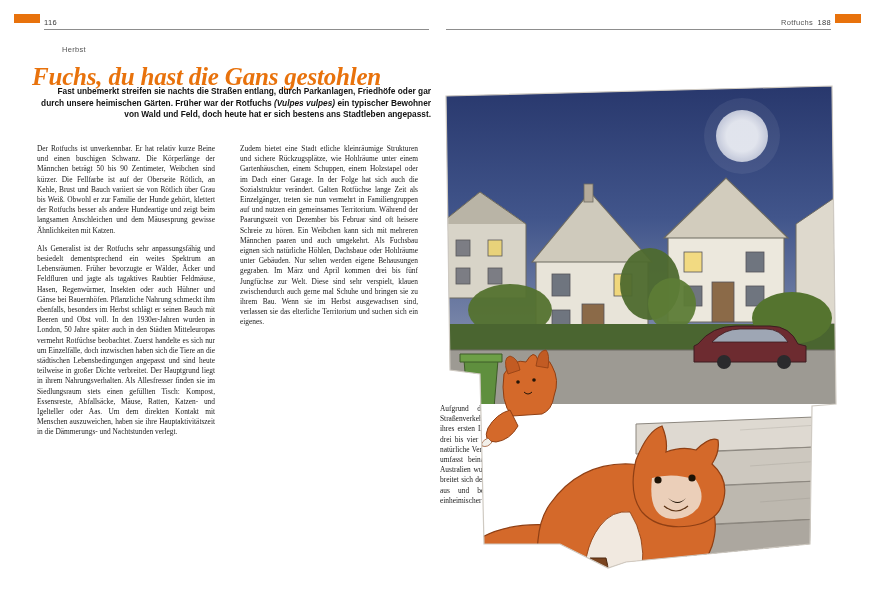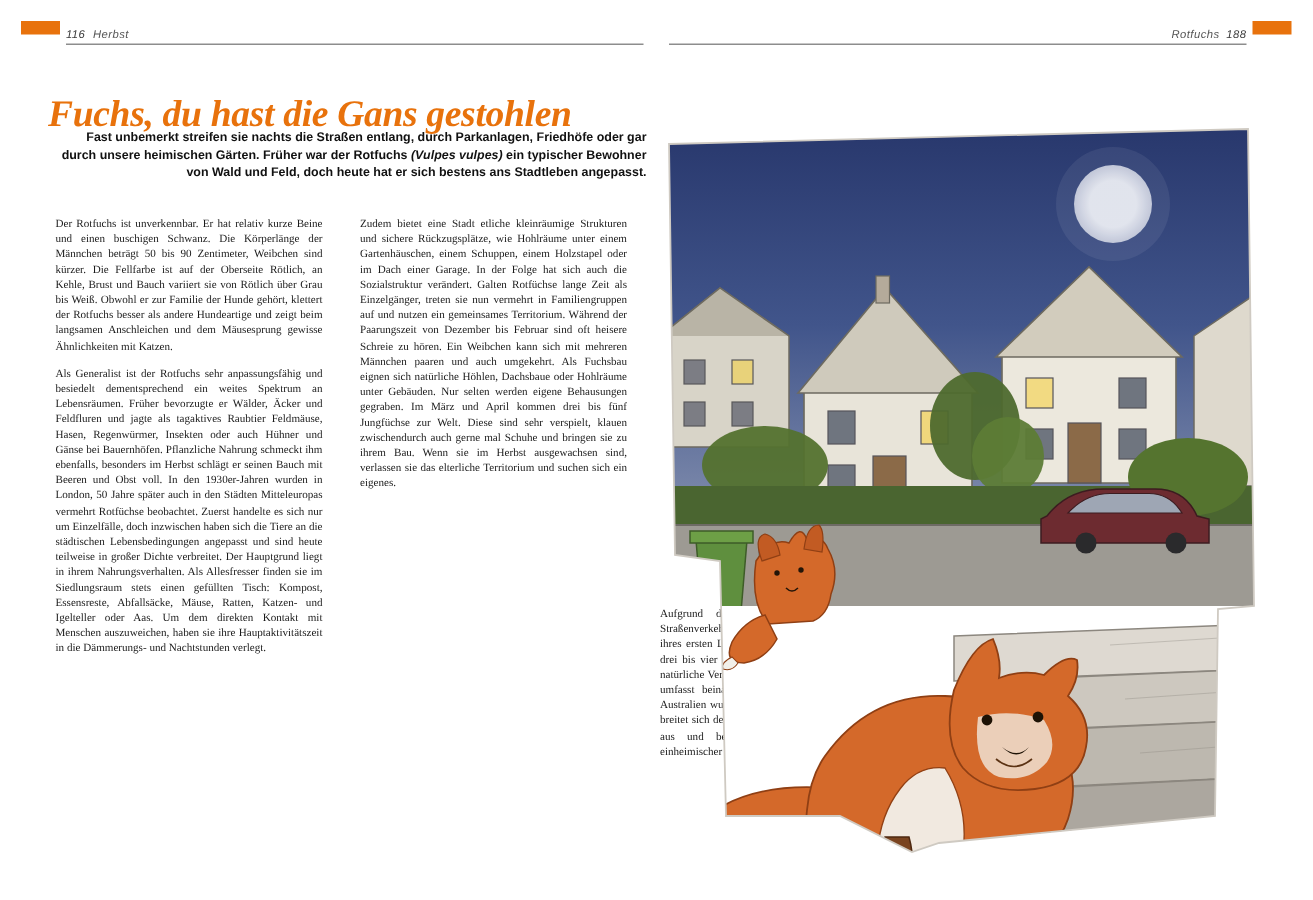--- a/index.html
+++ b/index.html
@@ -40,24 +40,23 @@
   .rule.left  { left: 44px;  width: 385px; }
   .rule.right { right: 44px; width: 385px; }
 
   .folio {
     position: absolute;
     top: 18px;
     font-family: "Liberation Sans", sans-serif;
     font-size: 7.5px;
     color: #3a3a3a;
     letter-spacing: .3px;
-    font-style: italic;
   }
   .folio-left-num  { left: 44px; }
-  .folio-left-txt  { left: 62px; color:#555; }
+  .folio-left-txt  { left: 62px; color:#555;margin-top:27px; }
   .folio-right-txt { right: 62px; color:#555;text-align:right; }
   .folio-right-num { right: 44px; }
 
   
   .headline {
     position: absolute;
     left: 32px;
     top: 46px;
     width: 420px;
     font-family: "Liberation Serif", serif;

